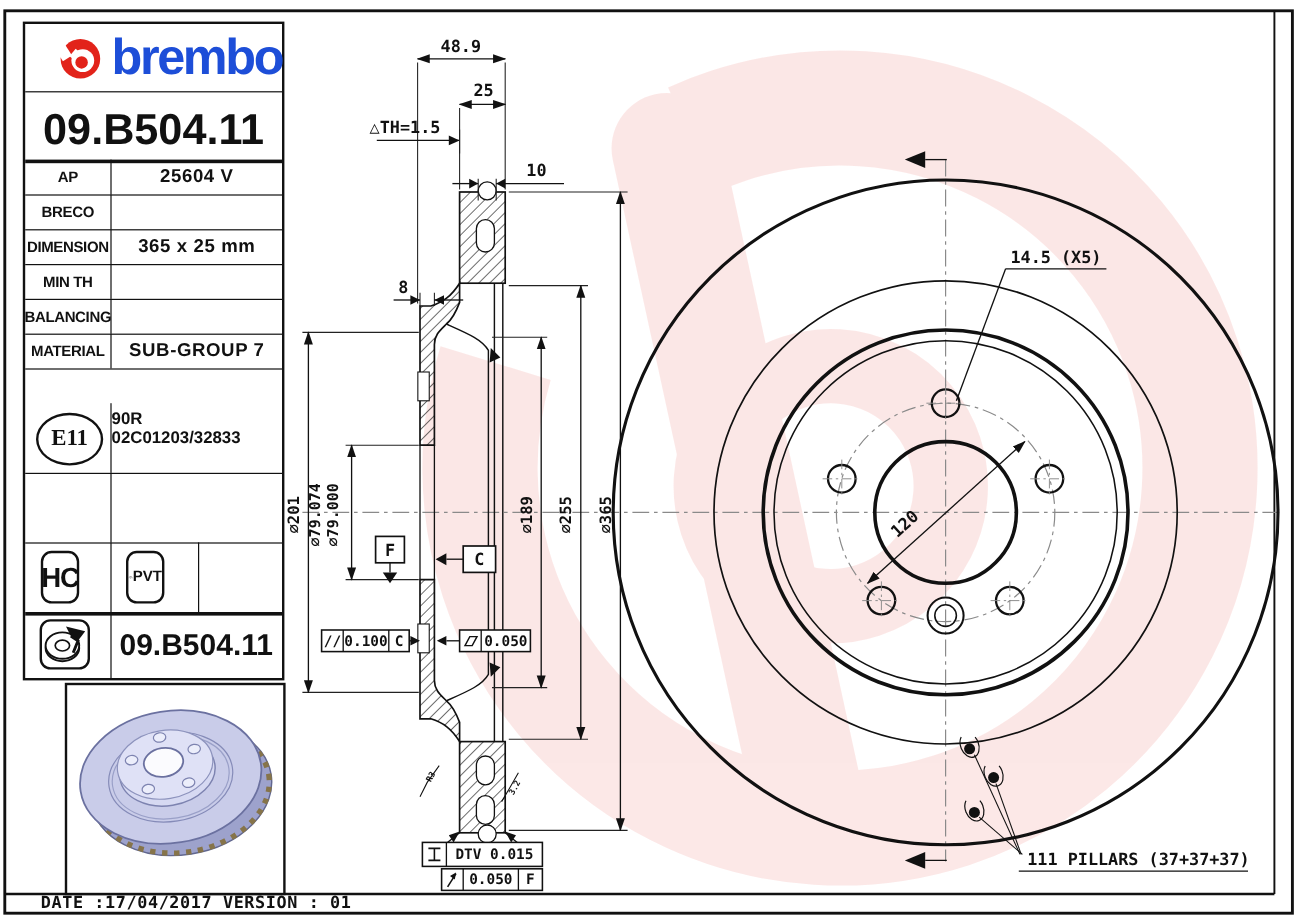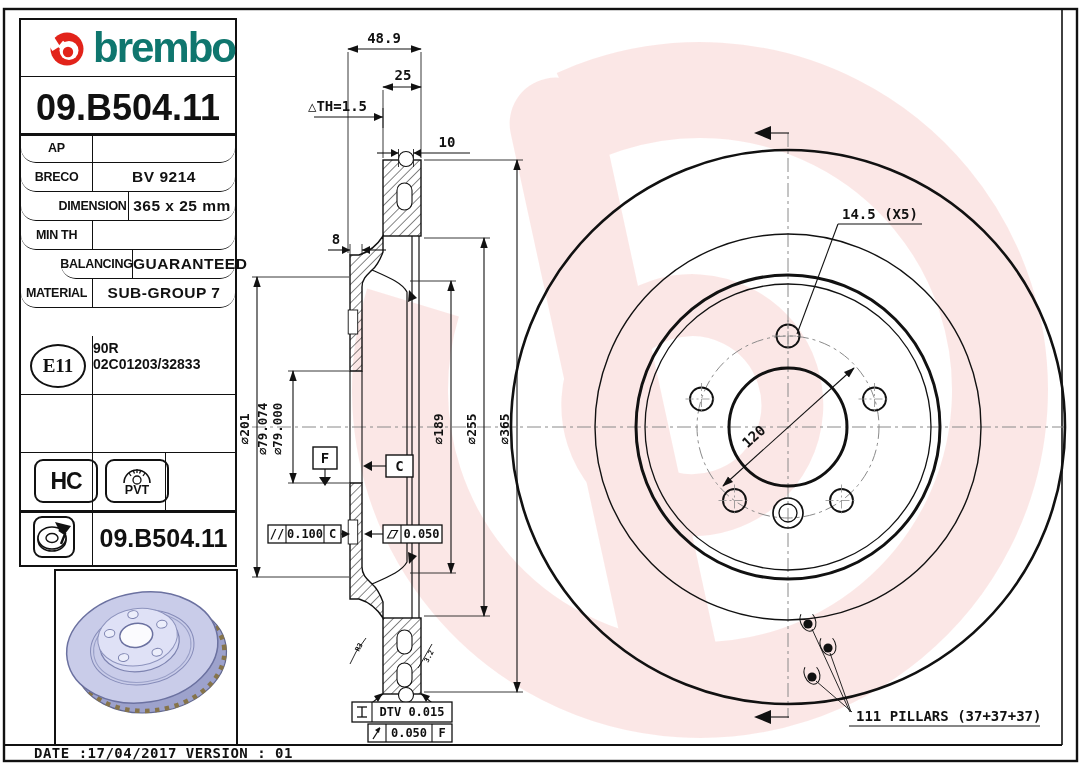--- a/index.html
+++ b/index.html
@@ -17,48 +17,48 @@
   .cl{stroke:#8a8a8a;stroke-width:1;fill:none;stroke-dasharray:14 4 3 4;}
 
   
   .tbl{position:absolute;left:19px;top:18px;width:218px;height:549px;border:2px solid #111;
        box-sizing:border-box;background:#fff;}
   .tbl .abs{position:absolute;left:0;right:0;}
   .logoBox{top:0;height:56px;border-bottom:1.5px solid #111;}
   .pnBox{top:57px;height:56px;border-bottom:3px solid #111;}
   .pnBig{position:absolute;left:0;right:0;top:10px;text-align:center;
          font:bold 36px "Liberation Sans",sans-serif;letter-spacing:0px;}
-  .specRow{height:29px;border-bottom:1.5px solid #111;display:flex;border-radius:15px;}
+  .specRow{height:29px;border-bottom:1.5px solid #111;display:flex;}
   .specRow .lbl{width:71px;border-right:1.5px solid #111;display:flex;align-items:center;justify-content:center;
                 font:bold 12.5px "Liberation Sans",sans-serif;letter-spacing:-0.3px;}
   .specRow .val{flex:1;display:flex;align-items:center;justify-content:center;
                 font:bold 15.5px "Liberation Sans",sans-serif;letter-spacing:0.5px;}
   .e11Row{top:316px;height:58px;border-bottom:1.5px solid #111;}
   .e11Row .div,.emptyRow .div{position:absolute;left:71px;top:0;bottom:0;width:0;border-right:1.5px solid #111;}
   .e11Oval{position:absolute;left:9px;top:8px;width:52px;height:40px;border:2.5px solid #111;border-radius:50%;
            display:flex;align-items:center;justify-content:center;font:bold 19px "Liberation Serif",serif;text-align:center;}
   .e11Txt{position:absolute;left:72px;right:0;top:4px;text-align:left;
           font:bold 14px "Liberation Sans",sans-serif;line-height:16px;}
   .emptyRow{top:374px;height:58px;border-bottom:1.5px solid #111;}
   .badgeRow{top:432px;height:58px;border-bottom:3px solid #111;}
   .badgeRow .d1{position:absolute;left:71px;top:0;bottom:0;border-right:1.5px solid #111;}
   .badgeRow .d2{position:absolute;left:144px;top:0;bottom:0;border-right:1.5px solid #111;}
-  .badgeBox{position:absolute;top:7px;width:64px;height:44px;border:2.5px solid #111;border-radius:9px;
+  .badgeBox{position:absolute;top:7px;width:32px;height:44px;border:2.5px solid #111;border-radius:9px;
             display:flex;align-items:center;justify-content:center;box-sizing:border-box;}
   .hcBox{left:13px;font:bold 23px "Liberation Sans",sans-serif;letter-spacing:-1px;}
-  .pvtBox{left:84px;flex-direction:column;}
+  .pvtBox{left:84px;flex-direction:row;}
   .pvtBox .pvtT{font:bold 12.5px "Liberation Sans",sans-serif;margin-top:-2px;}
   .catRow{top:490px;height:55px;}
   .catRow .div{position:absolute;left:71px;top:0;bottom:0;border-right:1.5px solid #111;}
   .catIcon{position:absolute;left:12px;top:6px;width:42px;height:42px;border:2px solid #111;border-radius:9px;
            box-sizing:border-box;overflow:hidden;}
   .catNum{position:absolute;left:71px;right:0;top:14px;text-align:center;
           font:bold 25px "Liberation Sans",sans-serif;}
   .brandWord{position:absolute;left:72px;top:4px;font:bold 42px "Liberation Sans",sans-serif;
-             letter-spacing:-2px;color:#0f766e;}
+             letter-spacing:-2px;color:#1d4ed8;}
   .brandEmb{position:absolute;left:26px;top:8px;}
 
   .dateLine{position:absolute;left:34px;top:745px;font:bold 14px "DejaVu Sans Mono","DejaVu Sans",monospace;
             letter-spacing:0.5px;}
 </style>
 </head>
 <body>
 
 <div class="page">
 
@@ -371,35 +371,34 @@
     </span>
     <span class="brandWord">brembo</span>
   </div>
 
   <div class="abs pnBox">
     <div class="pnBig">09.B504.11</div>
   </div>
 
   <div class="abs specRow" style="top:113px;">
     <div class="lbl">AP</div>
+    <div class="val">25604 V</div>
   </div>
   <div class="abs specRow" style="top:142px;text-align:center;">
     <div class="lbl">BRECO</div>
-    <div class="val">BV 9214</div>
-  </div>
-  <div class="abs specRow" style="top:171px;padding-left:36px;">
+  </div>
+  <div class="abs specRow" style="top:171px;">
     <div class="lbl">DIMENSION</div>
     <div class="val">365 x 25 mm</div>
   </div>
   <div class="abs specRow" style="top:200px;">
     <div class="lbl">MIN TH</div>
   </div>
-  <div class="abs specRow" style="top:229px;margin-left:40px;">
+  <div class="abs specRow" style="top:229px;">
     <div class="lbl">BALANCING</div>
-    <div class="val">GUARANTEED</div>
   </div>
   <div class="abs specRow" style="top:258px;">
     <div class="lbl">MATERIAL</div>
     <div class="val">SUB-GROUP 7</div>
   </div>
 
   <div class="abs e11Row">
     <div class="div"></div>
     <div class="e11Oval">E11</div>
     <div class="e11Txt">

